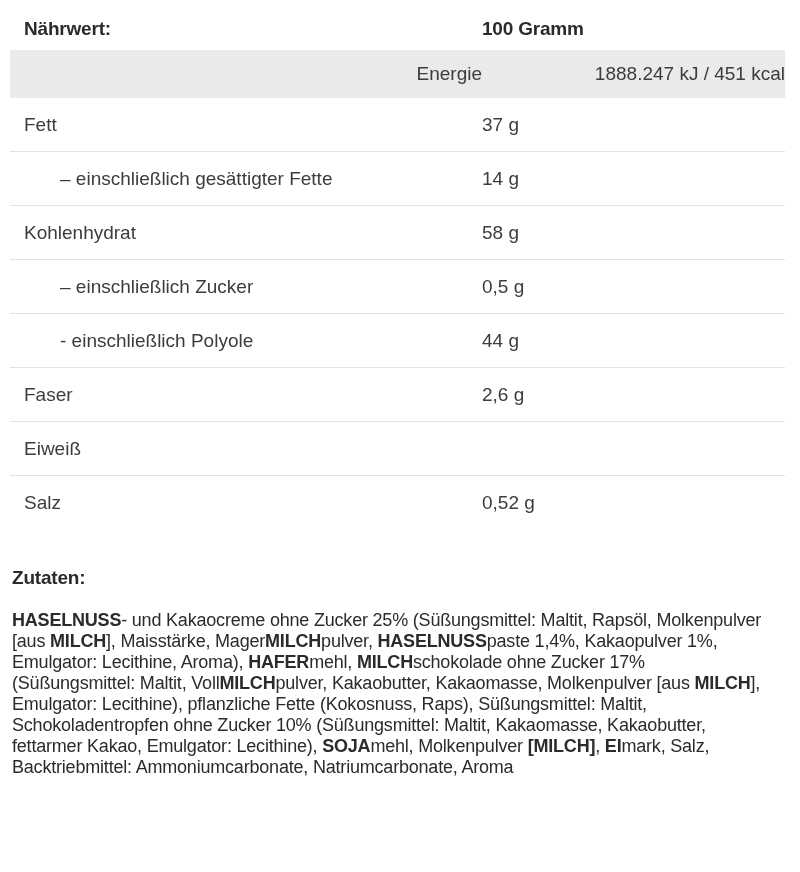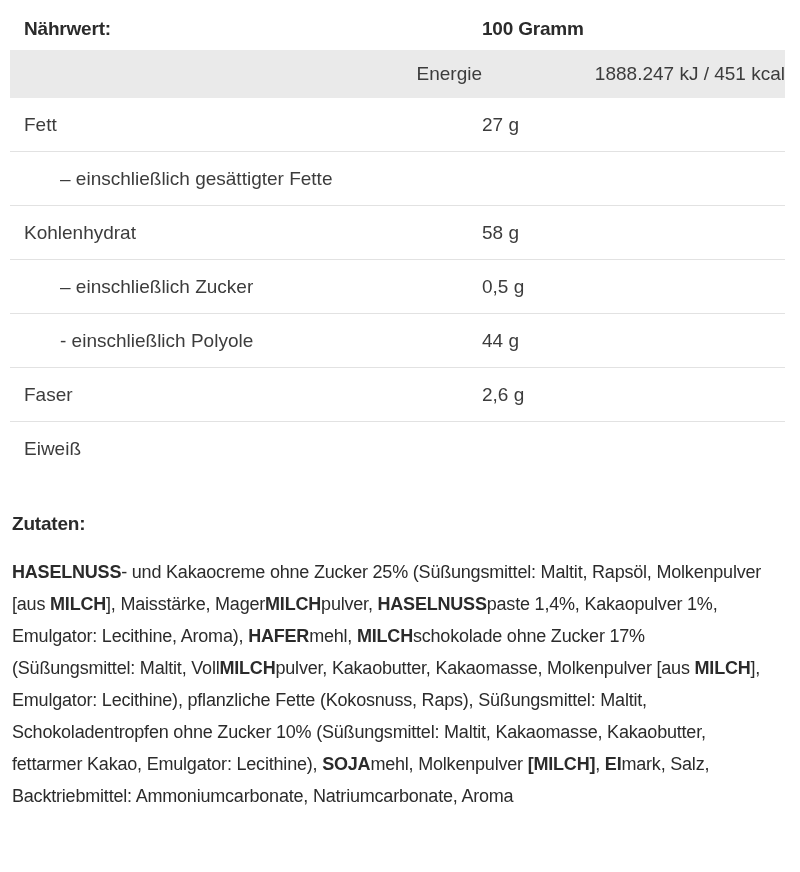--- a/index.html
+++ b/index.html
@@ -52,21 +52,21 @@
   }
   .zutaten-heading {
     font-size: 19px;
     font-weight: bold;
     color: var(--bold-text, #2b2b2b);
     letter-spacing: -0.2px;
     margin: 0 0 21px 0;
   }
   .ingredients-text {
     font-size: 18px;
-    line-height: 32px;
+    line-height: 21px;
     color: var(--bold-text, #2b2b2b);
     letter-spacing: -0.2px;
     max-width: 758px;
   }
   .ingredients-text b {
     font-weight: bold;
   }
 </style>
 </head>
 <body>
@@ -76,43 +76,48 @@
     <span class="label">Nährwert:</span>
     <span class="value">100 Gramm</span>
   </div>
   <div>
       <div class="trow body highlight">
         <span class="label">Energie</span>
         <span class="value">1888.247 kJ / 451 kcal</span>
       </div>
       <div class="trow body plain">
         <span class="label">Fett</span>
-        <span class="value">27 g</span>
+        <span class="value">37 g</span>
       </div>
       <div class="trow body plain indent">
         <span class="label">– einschließlich gesättigter Fette</span>
+        <span class="value">14 g</span>
       </div>
       <div class="trow body plain">
         <span class="label">Kohlenhydrat</span>
         <span class="value">58 g</span>
       </div>
       <div class="trow body plain indent">
         <span class="label">– einschließlich Zucker</span>
         <span class="value">0,5 g</span>
       </div>
       <div class="trow body plain indent">
         <span class="label">- einschließlich Polyole</span>
         <span class="value">44 g</span>
       </div>
       <div class="trow body plain">
         <span class="label">Faser</span>
         <span class="value">2,6 g</span>
       </div>
       <div class="trow body plain">
         <span class="label">Eiweiß</span>
       </div>
+      <div class="trow body plain">
+        <span class="label">Salz</span>
+        <span class="value">0,52 g</span>
+      </div>
     </div>
 </div>
 
 <div class="zutaten">
   <div class="zutaten-heading">Zutaten:</div>
   <div class="ingredients-text"><b>HASELNUSS</b><span>- und Kakaocreme ohne Zucker 25% (Süßungsmittel: Maltit, Rapsöl, Molkenpulver [aus </span><b>MILCH</b><span>], Maisstärke, Mager</span><b>MILCH</b><span>pulver, </span><b>HASELNUSS</b><span>paste 1,4%, Kakaopulver 1%, Emulgator: Lecithine, Aroma), </span><b>HAFER</b><span>mehl, </span><b>MILCH</b><span>schokolade ohne Zucker 17% (Süßungsmittel: Maltit, Voll</span><b>MILCH</b><span>pulver, Kakaobutter, Kakaomasse, Molkenpulver [aus </span><b>MILCH</b><span>], Emulgator: Lecithine), pflanzliche Fette (Kokosnuss, Raps), Süßungsmittel: Maltit, Schokoladentropfen ohne Zucker 10% (Süßungsmittel: Maltit, Kakaomasse, Kakaobutter, fettarmer Kakao, Emulgator: Lecithine), </span><b>SOJA</b><span>mehl, Molkenpulver </span><b>[MILCH]</b><span>, </span><b>EI</b><span>mark, Salz, Backtriebmittel: Ammoniumcarbonate, Natriumcarbonate, Aroma</span></div>
 </div>
 
 </body></html>

